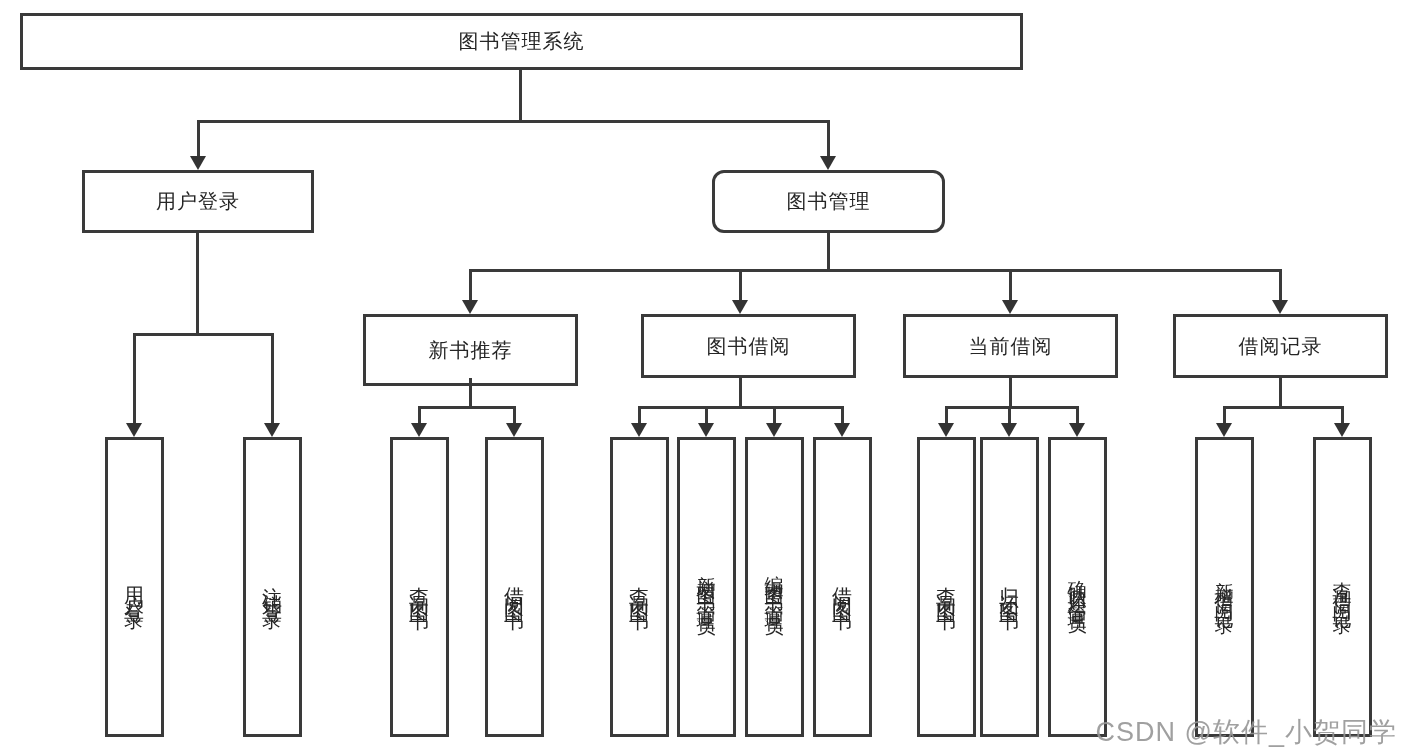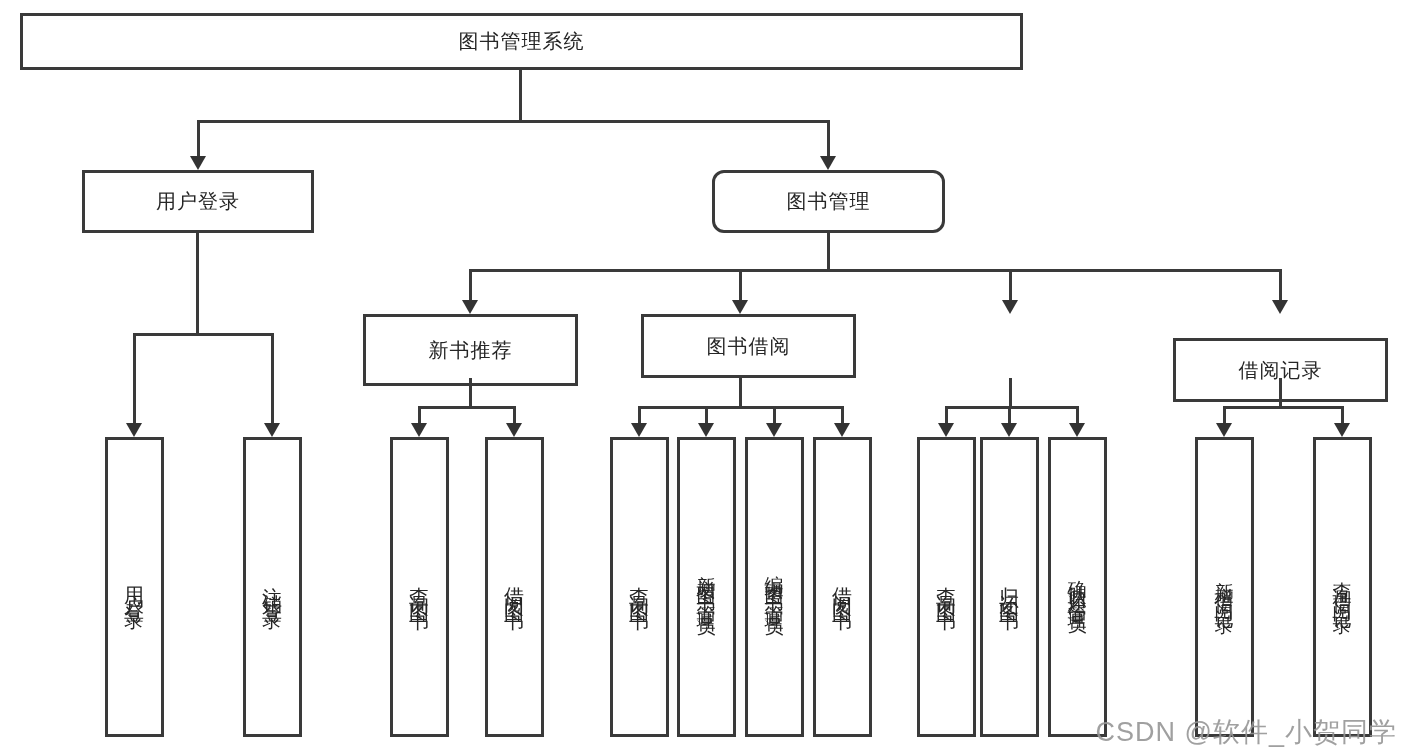--- a/index.html
+++ b/index.html
@@ -61,21 +61,22 @@
 
 <div id="canvas">
 
   <div class="box" style="left:20px;top:13px;width:1003px;height:57px;">图书管理系统</div>
 
   <div class="box" style="left:82px;top:170px;width:232px;height:63px;">用户登录</div>
   <div class="box" style="left:712px;top:170px;width:233px;height:63px;border-radius:12px;">图书管理</div>
 
   <div class="box" style="left:363px;top:314px;width:215px;height:72px;">新书推荐</div>
   <div class="box" style="left:633px;top:314px;width:215px;height:64px;margin-left:8px;">图书借阅</div>
-  <div class="box" style="left:1173px;top:314px;width:215px;height:64px;margin-top:24px;">借阅记录</div>
+  <div class="box" style="left:903px;top:314px;width:215px;height:64px;">当前借阅</div>
+  <div class="box" style="left:1173px;top:314px;width:215px;height:64px;">借阅记录</div>
 
   <div class="vbox" style="left:105px;top:437px;width:59px;height:300px;">用户登录</div>
   <div class="vbox" style="left:243px;top:437px;width:59px;height:300px;">注销登录</div>
 
   <div class="vbox" style="left:390px;top:437px;width:59px;height:300px;">查询图书</div>
   <div class="vbox" style="left:485px;top:437px;width:59px;height:300px;">借阅图书</div>
 
   <div class="vbox" style="left:610px;top:437px;width:59px;height:300px;">查询图书</div>
   <div class="vbox" style="left:677px;top:437px;width:59px;height:300px;font-size:19px;letter-spacing:6px;">新增图书（管理员）</div>
   <div class="vbox" style="left:745px;top:437px;width:59px;height:300px;font-size:19px;letter-spacing:6px;">编辑图书（管理员）</div>

